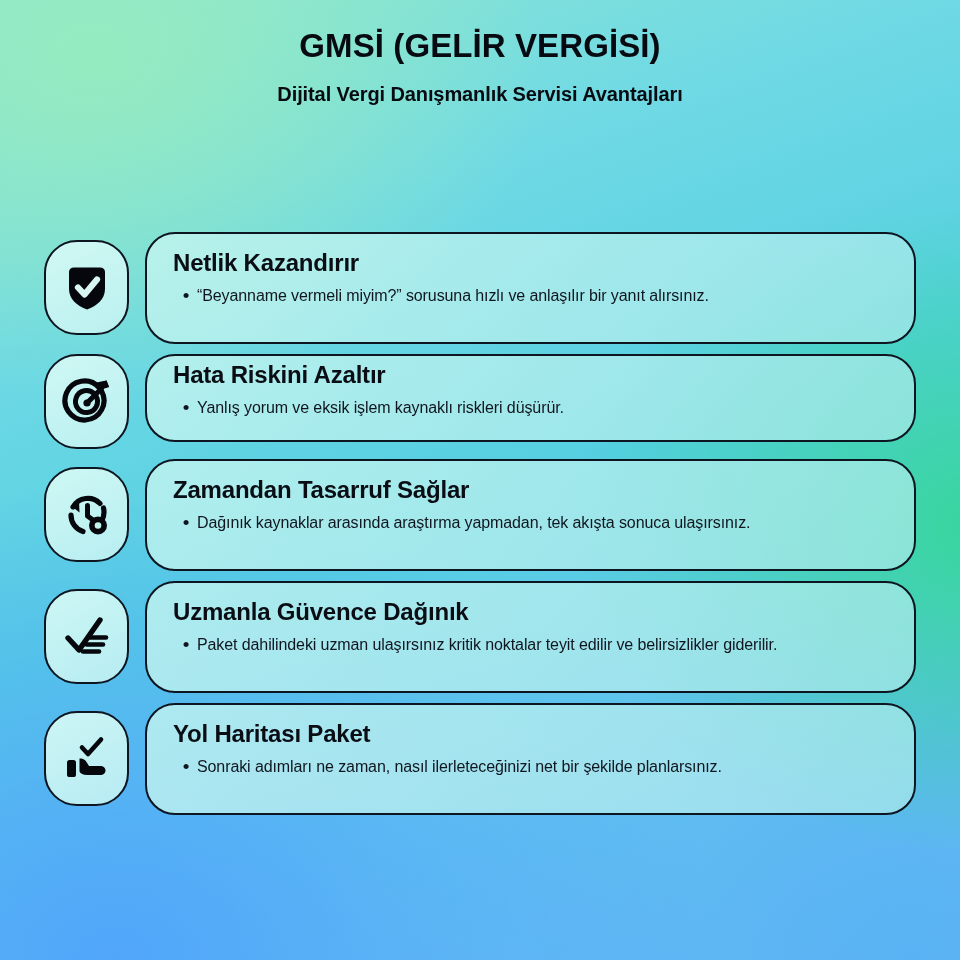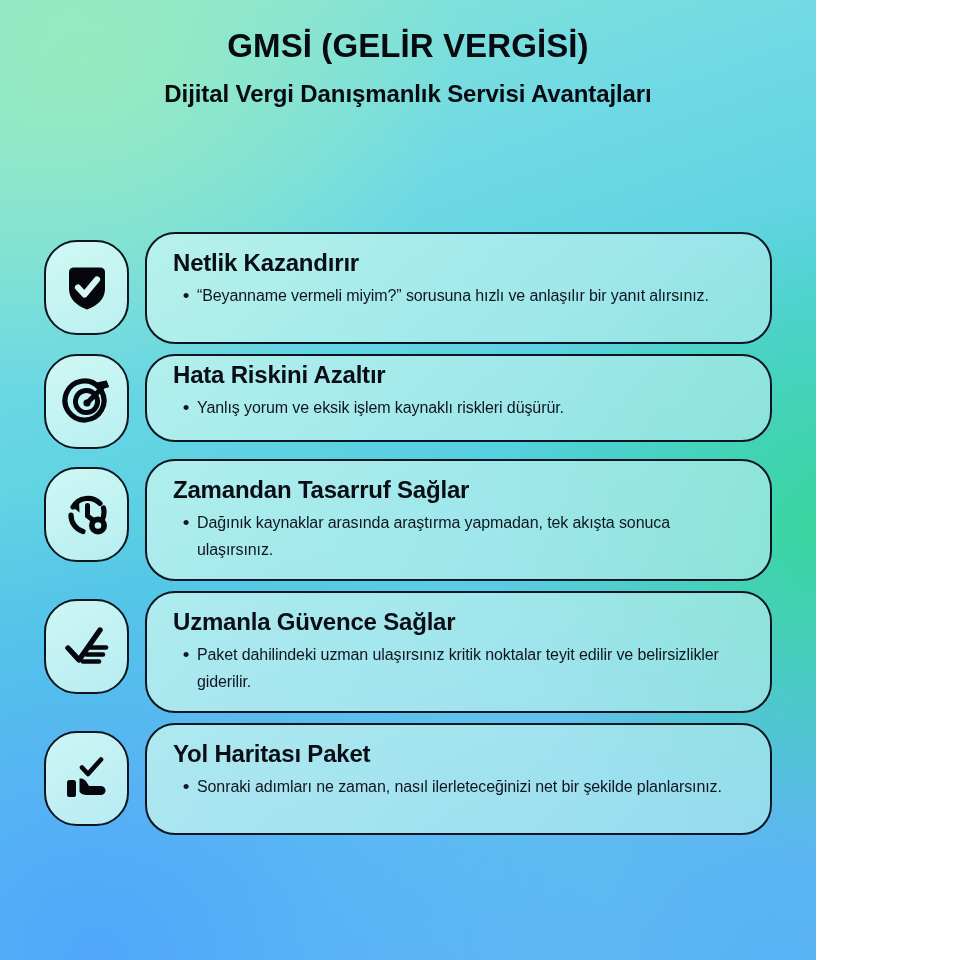--- a/index.html
+++ b/index.html
@@ -5,21 +5,21 @@
   * { margin:0; padding:0; box-sizing:border-box; }
 
   html, body {
     width:960px; height:960px;
     font-family:"Liberation Sans", sans-serif;
     overflow:hidden;
   }
 
   #canvas {
     position:relative;
-    width:816px; height:960px;
+    width:960px; height:960px;
     background:
       radial-gradient(ellipse 70% 55% at 103% 55%,  rgba(52,215,150,0.95) 0%, rgba(52,215,150,0.0) 62%),
       radial-gradient(ellipse 78% 60% at 10% 6%,    rgba(150,235,190,0.95) 0%, rgba(150,235,190,0.0) 60%),
       radial-gradient(ellipse 95% 75% at 12% 100%,  rgba(80,165,250,0.98) 0%, rgba(80,165,250,0.0) 66%),
       radial-gradient(ellipse 90% 70% at 95% 100%,  rgba(86,176,243,0.85) 0%, rgba(86,176,243,0.0) 62%),
       linear-gradient(160deg, #8fe7d2 0%, #6fd9e4 26%, #55cfe2 52%, #63c6ee 74%, #69bcf4 100%);
     overflow:hidden;
   }
 
   
@@ -30,21 +30,21 @@
     color:#070a10;
   }
   #title-line-1 {
     font-size:33px;
     font-weight:bold;
     letter-spacing:0.1px;
     line-height:40px;
     white-space:nowrap;
   }
   #title-line-2 {
-    font-size:24px;
+    font-size:20px;
     font-weight:bold;
     letter-spacing:-0.1px;
     line-height:40px;
     margin-top:8px;
     white-space:nowrap;
   }
 
   
   #rows {
     position:absolute;
@@ -190,21 +190,21 @@
     <div class="row r4">
       <div class="icon-box">
         <svg width="50" height="48" viewBox="0 0 50 48" aria-hidden="true">
           <path d="M6 25 L17 37 L38 7" fill="none" stroke="#05070c" stroke-width="5.4" stroke-linecap="round" stroke-linejoin="round"></path>
           <path d="M28 24.5 L44 24.5" stroke="#05070c" stroke-width="4.6" stroke-linecap="round"></path>
           <path d="M24.5 31.5 L41 31.5" stroke="#05070c" stroke-width="4.6" stroke-linecap="round"></path>
           <path d="M21 38.5 L37 38.5" stroke="#05070c" stroke-width="4.6" stroke-linecap="round"></path>
         </svg>
       </div>
       <div class="card">
-        <div class="card-title">Uzmanla Güvence Sağlar</div>
+        <div class="card-title">Uzmanla Güvence Dağınık</div>
         <div class="bullet-row">
           <span class="bullet-dot">•</span>
           <span class="bullet-text">Paket dahilindeki uzman ulaşırsınız kritik noktalar teyit edilir ve belirsizlikler giderilir.</span>
         </div>
       </div>
     </div>
 
     <div class="row r5">
       <div class="icon-box">
         <svg width="50" height="48" viewBox="0 0 50 48" aria-hidden="true">

